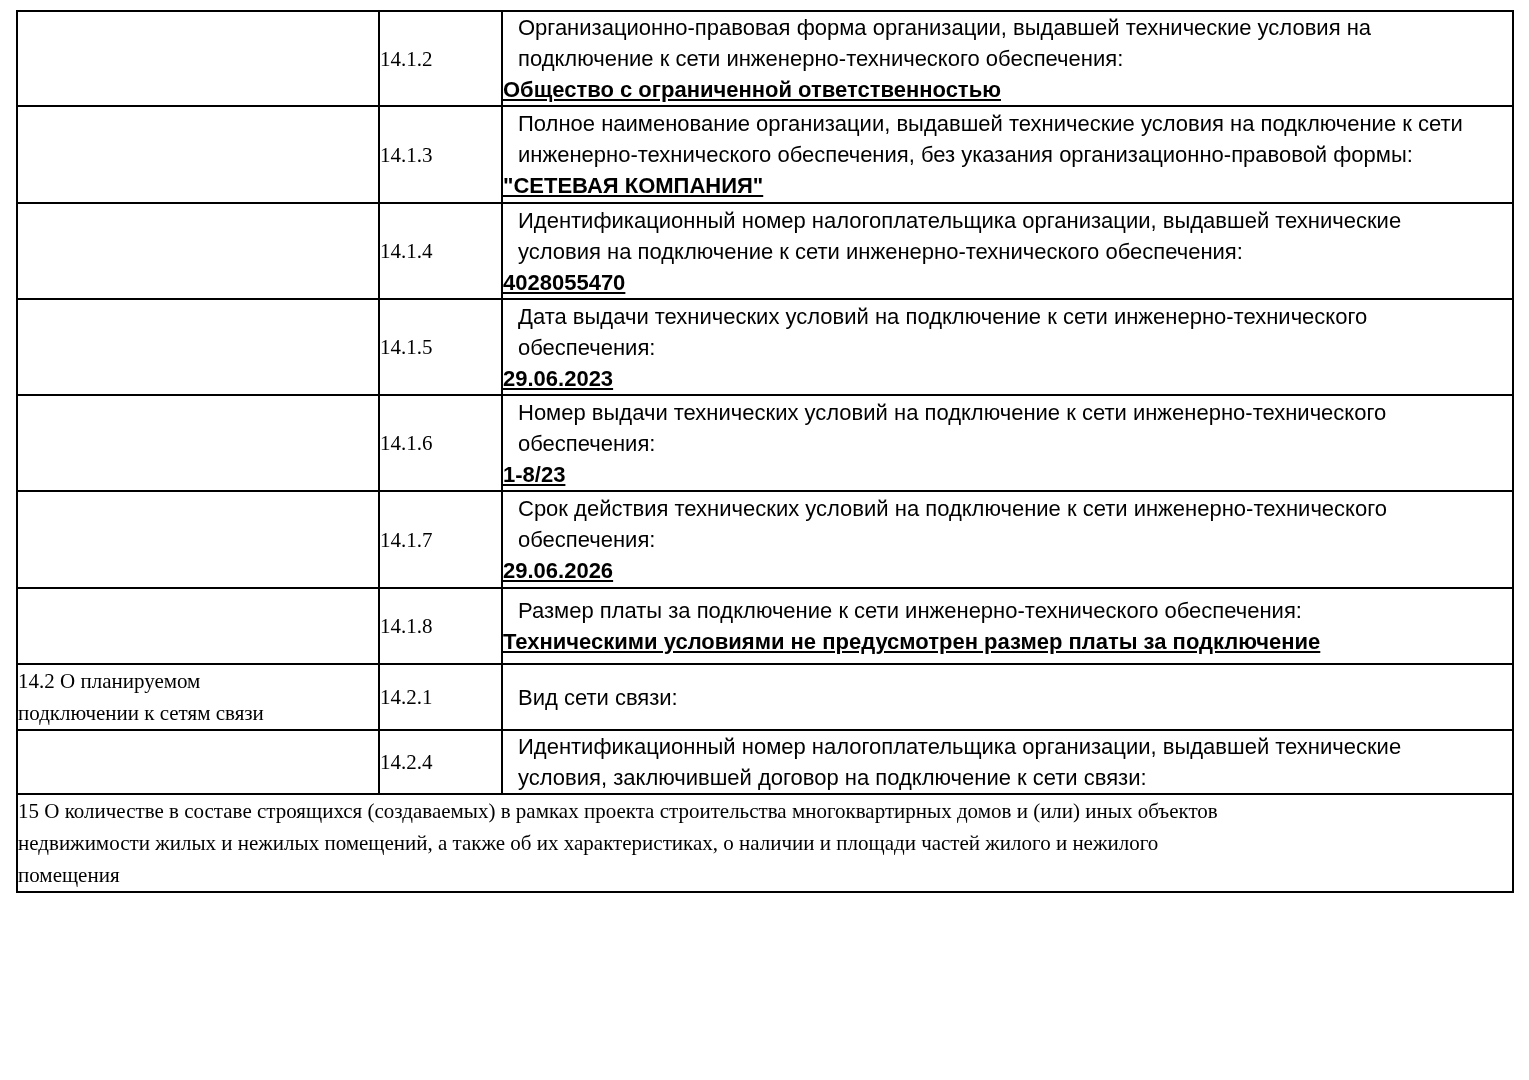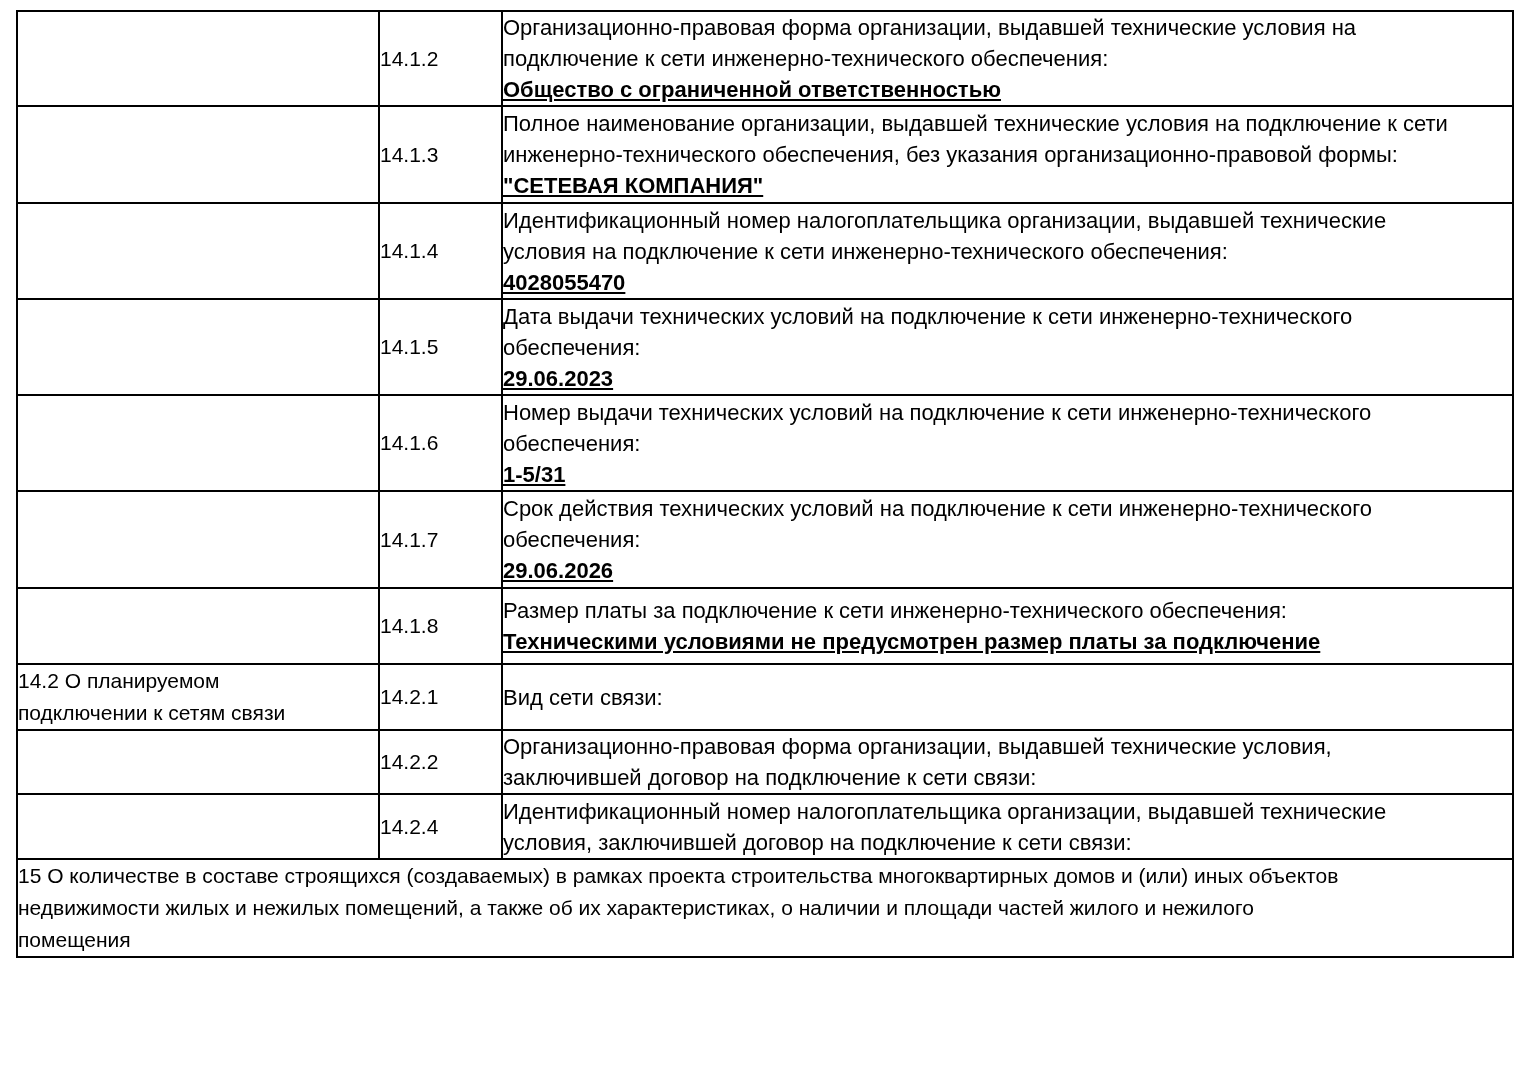--- a/index.html
+++ b/index.html
@@ -26,21 +26,21 @@
     overflow: hidden;
     padding: 0;
   }
   
   col.c-section { width: 362px; }
   col.c-code    { width: 123px; }
   col.c-desc    { width: 1011px; }
 
   
   .wide-font {
-    font-family: Liberation Sans, sans-serif;
+    font-family: Liberation Serif, serif;
     font-size: 21px;
     line-height: 32px;
   }
   td.section-cell {
     padding: 2px 4px 2px 6px;
   }
   td.section-cell .section-text {
     white-space: pre-line;
     display: block;
   }
@@ -50,20 +50,21 @@
   
   td.desc-cell {
     font-family: "Liberation Sans", sans-serif;
     font-size: 22px;
     line-height: 31px;
     padding: 2px 6px 2px 6px;
   }
   td.desc-cell .label {
     white-space: pre-line;
     display: block;
+    padding-left: 15px;
   }
   td.desc-cell .value {
     font-weight: bold;
     white-space: pre-line;
     display: block;
     text-decoration: underline;
   }
   
   #rows-body tr:nth-child(1)  { height: 94px; }
   #rows-body tr:nth-child(2)  { height: 97px; }
@@ -151,21 +152,21 @@
       <tr>
     <td class="section-cell wide-font">
       <span class="section-text"></span>
     </td>
     <td class="code-cell wide-font">
       <span>14.1.6</span>
     </td>
     <td class="desc-cell">
       <span class="label">Номер выдачи технических условий на подключение к сети инженерно-технического
 обеспечения:</span>
-      <span class="value">1-5/31</span>
+      <span class="value">1-8/23</span>
     </td>
   </tr>
       <tr>
     <td class="section-cell wide-font">
       <span class="section-text"></span>
     </td>
     <td class="code-cell wide-font">
       <span>14.1.7</span>
     </td>
     <td class="desc-cell">
@@ -189,33 +190,20 @@
       <tr>
     <td class="section-cell wide-font">
       <span class="section-text">14.2 О планируемом
 подключении к сетям связи</span>
     </td>
     <td class="code-cell wide-font">
       <span>14.2.1</span>
     </td>
     <td class="desc-cell">
       <span class="label">Вид сети связи:</span>
-
-    </td>
-  </tr>
-      <tr>
-    <td class="section-cell wide-font">
-      <span class="section-text"></span>
-    </td>
-    <td class="code-cell wide-font">
-      <span>14.2.2</span>
-    </td>
-    <td class="desc-cell">
-      <span class="label">Организационно-правовая форма организации, выдавшей технические условия,
-заключившей договор на подключение к сети связи:</span>
 
     </td>
   </tr>
       <tr>
     <td class="section-cell wide-font">
       <span class="section-text"></span>
     </td>
     <td class="code-cell wide-font">
       <span>14.2.4</span>
     </td>

